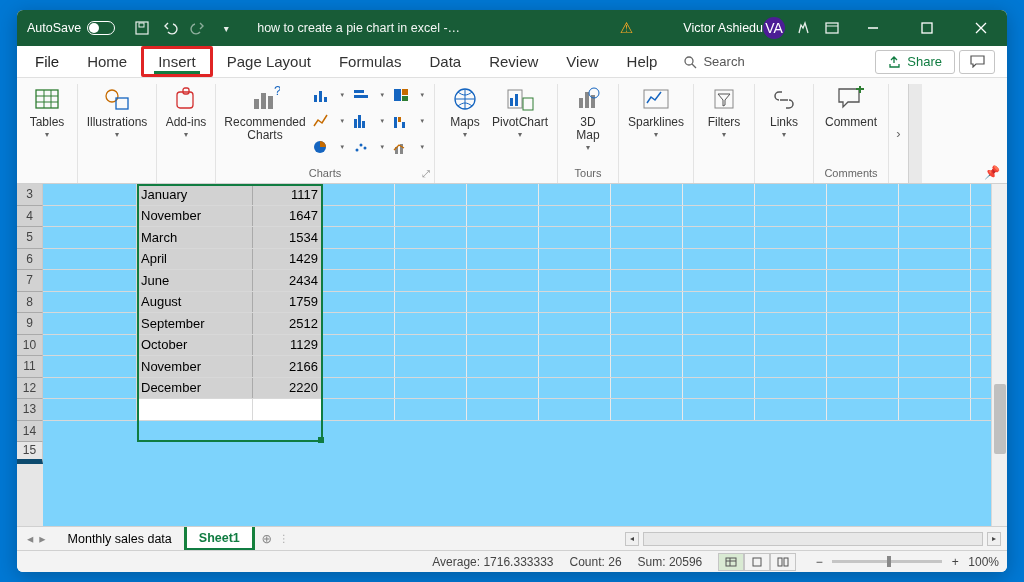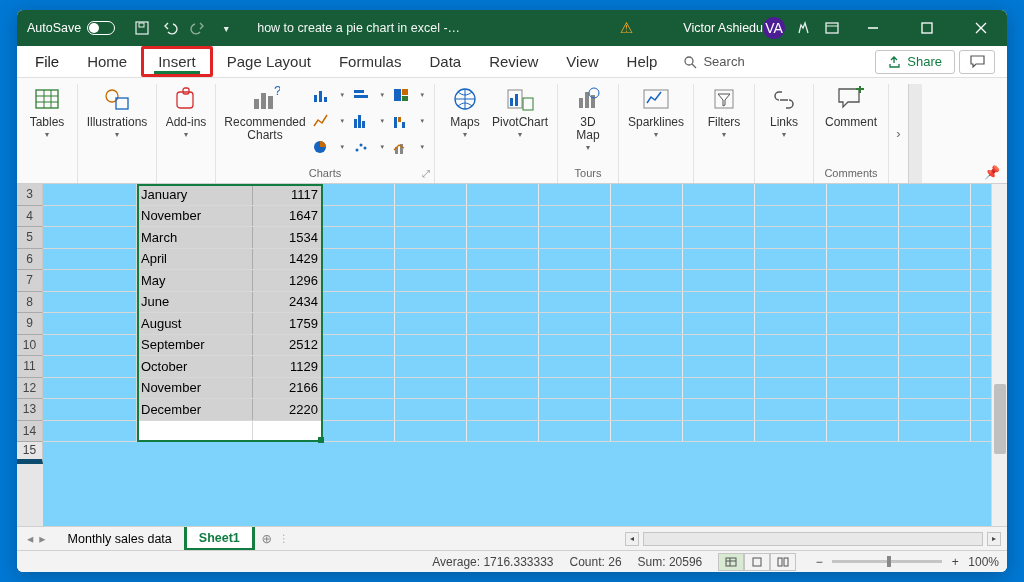--- a/index.html
+++ b/index.html
@@ -530,36 +530,20 @@
             <div class="emptycell"></div>
             <div class="emptycell"></div>
             <div class="emptycell"></div>
             <div class="emptycell"></div>
             <div class="emptycell"></div>
             <div class="emptycell"></div>
           </div>
         </div>
         <div class="row">
           <div class="cell colA"></div>
-          <div class="cell colB">May</div>
-          <div class="cell colC">1296</div>
-          <div class="colRest">
-            <div class="emptycell"></div>
-            <div class="emptycell"></div>
-            <div class="emptycell"></div>
-            <div class="emptycell"></div>
-            <div class="emptycell"></div>
-            <div class="emptycell"></div>
-            <div class="emptycell"></div>
-            <div class="emptycell"></div>
-            <div class="emptycell"></div>
-          </div>
-        </div>
-        <div class="row">
-          <div class="cell colA"></div>
           <div class="cell colB">June</div>
           <div class="cell colC">2434</div>
           <div class="colRest">
             <div class="emptycell"></div>
             <div class="emptycell"></div>
             <div class="emptycell"></div>
             <div class="emptycell"></div>
             <div class="emptycell"></div>
             <div class="emptycell"></div>
             <div class="emptycell"></div>

